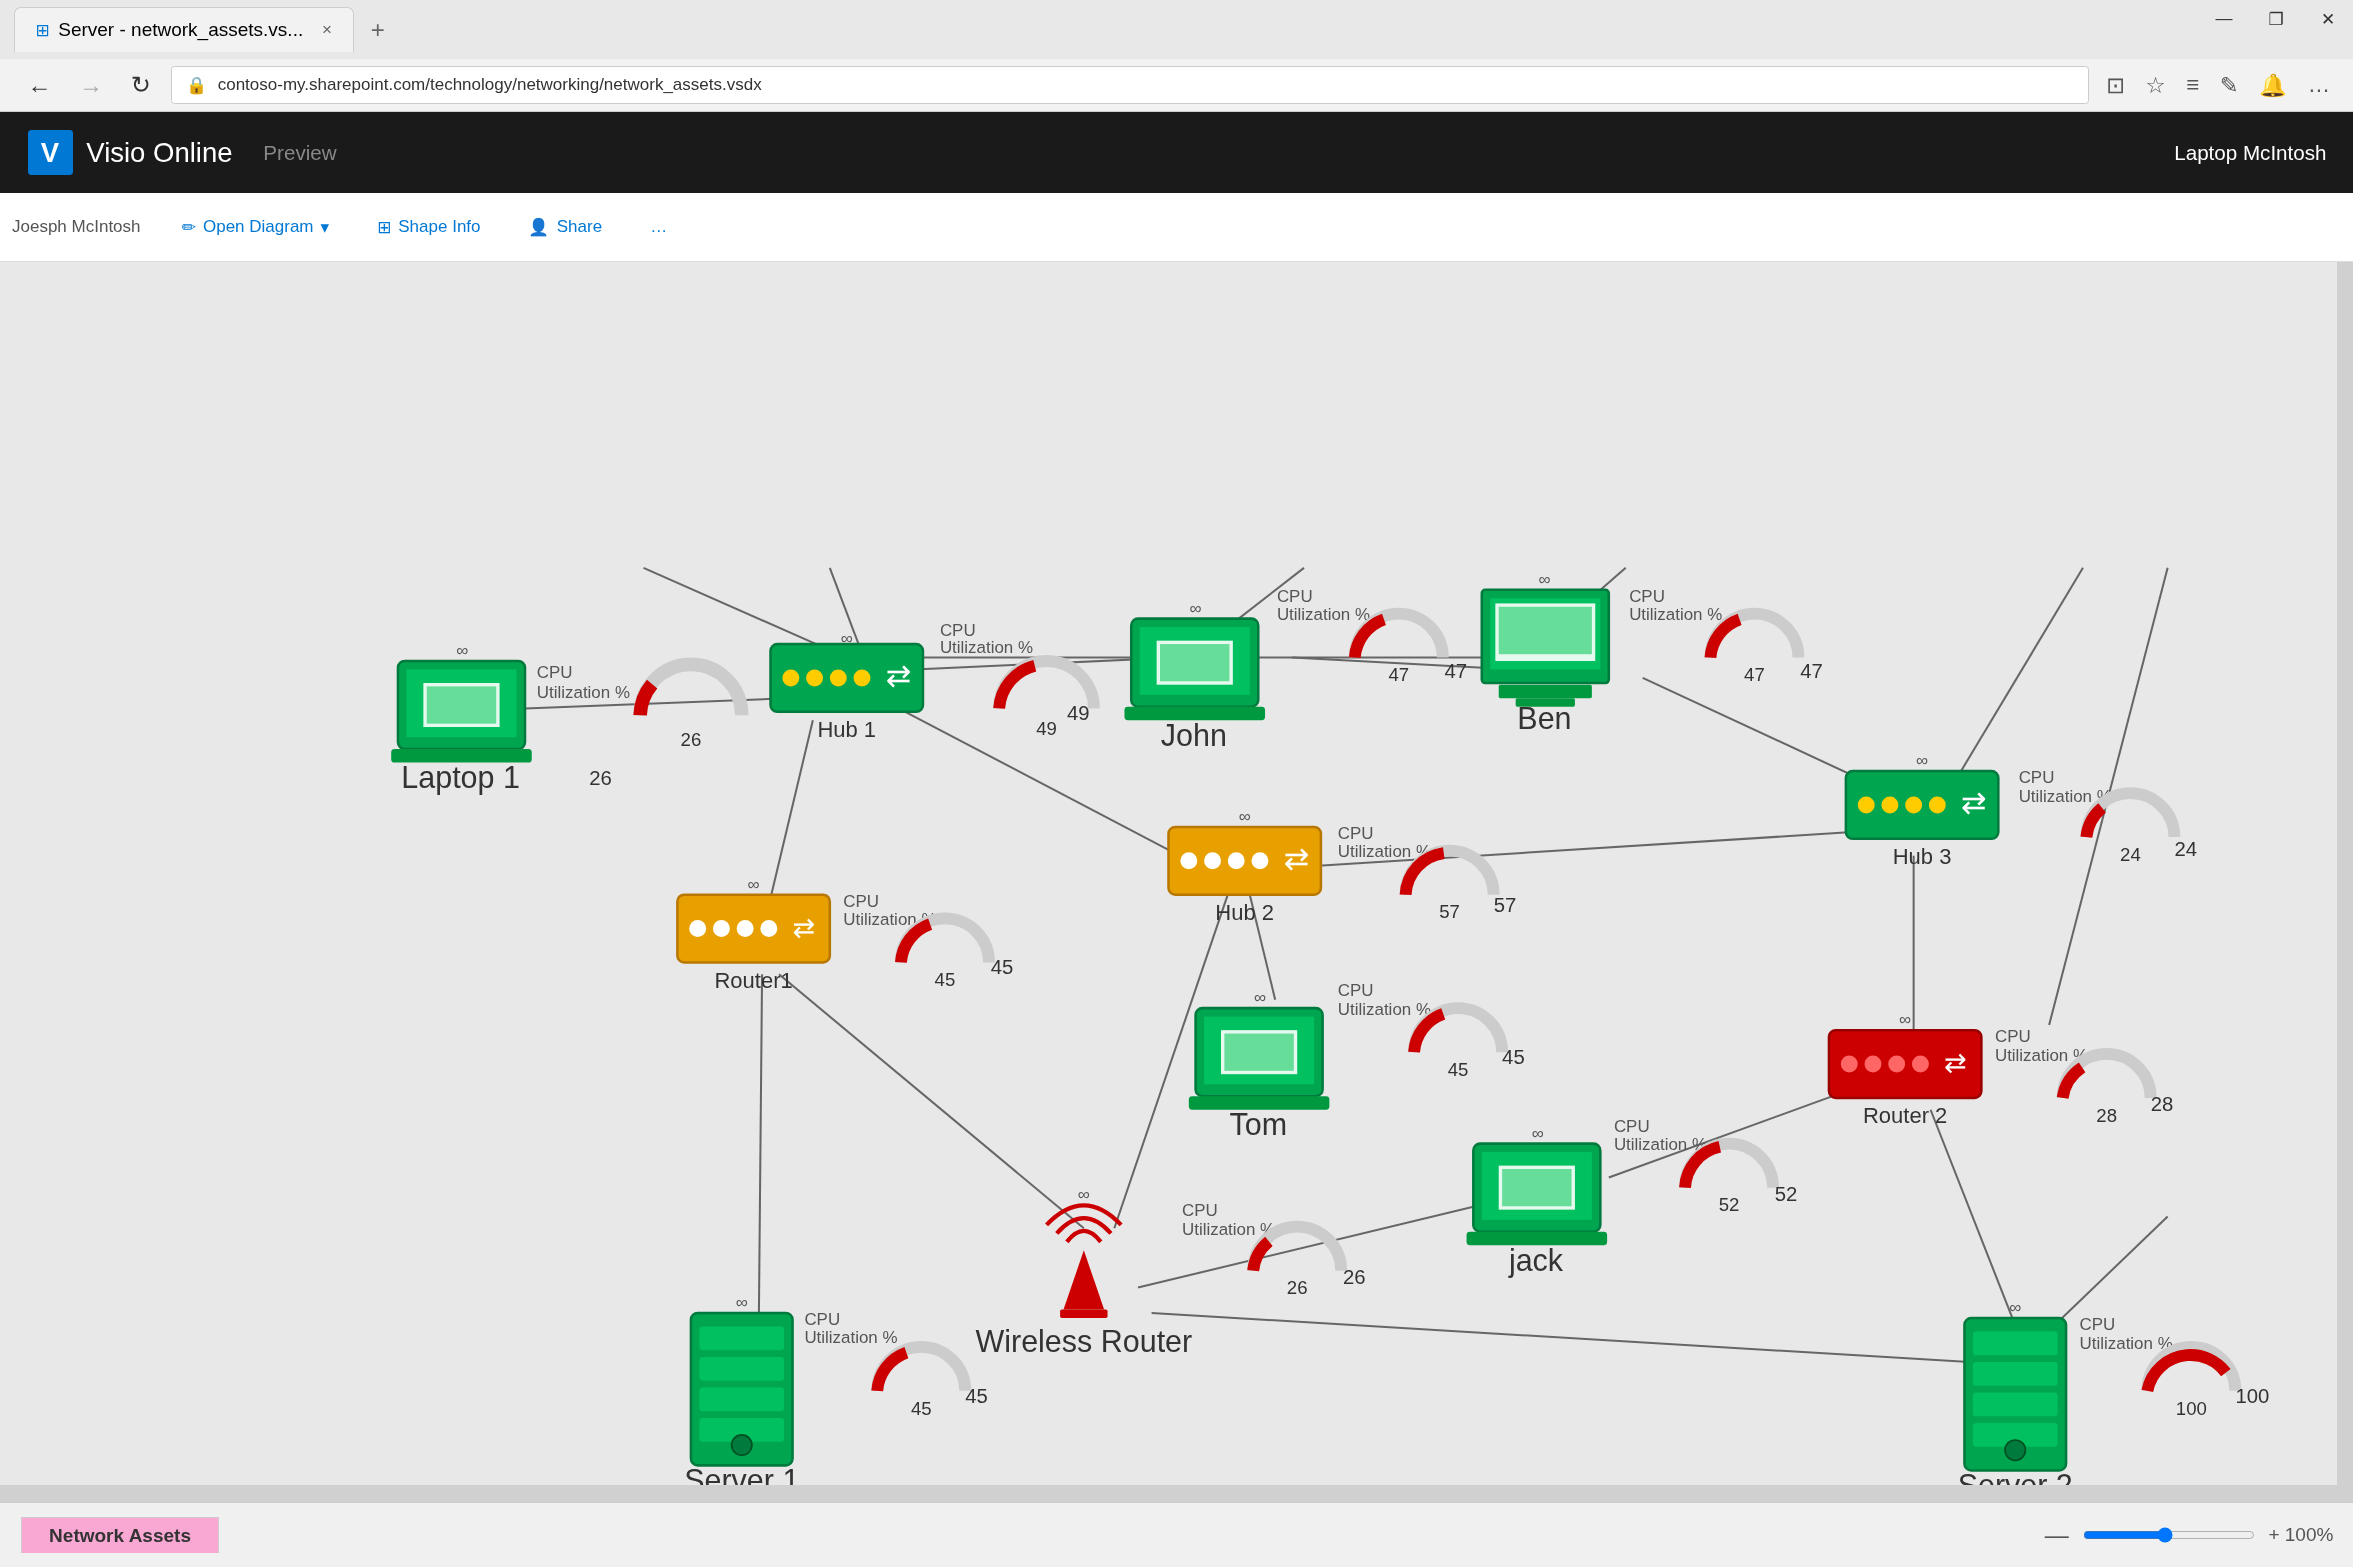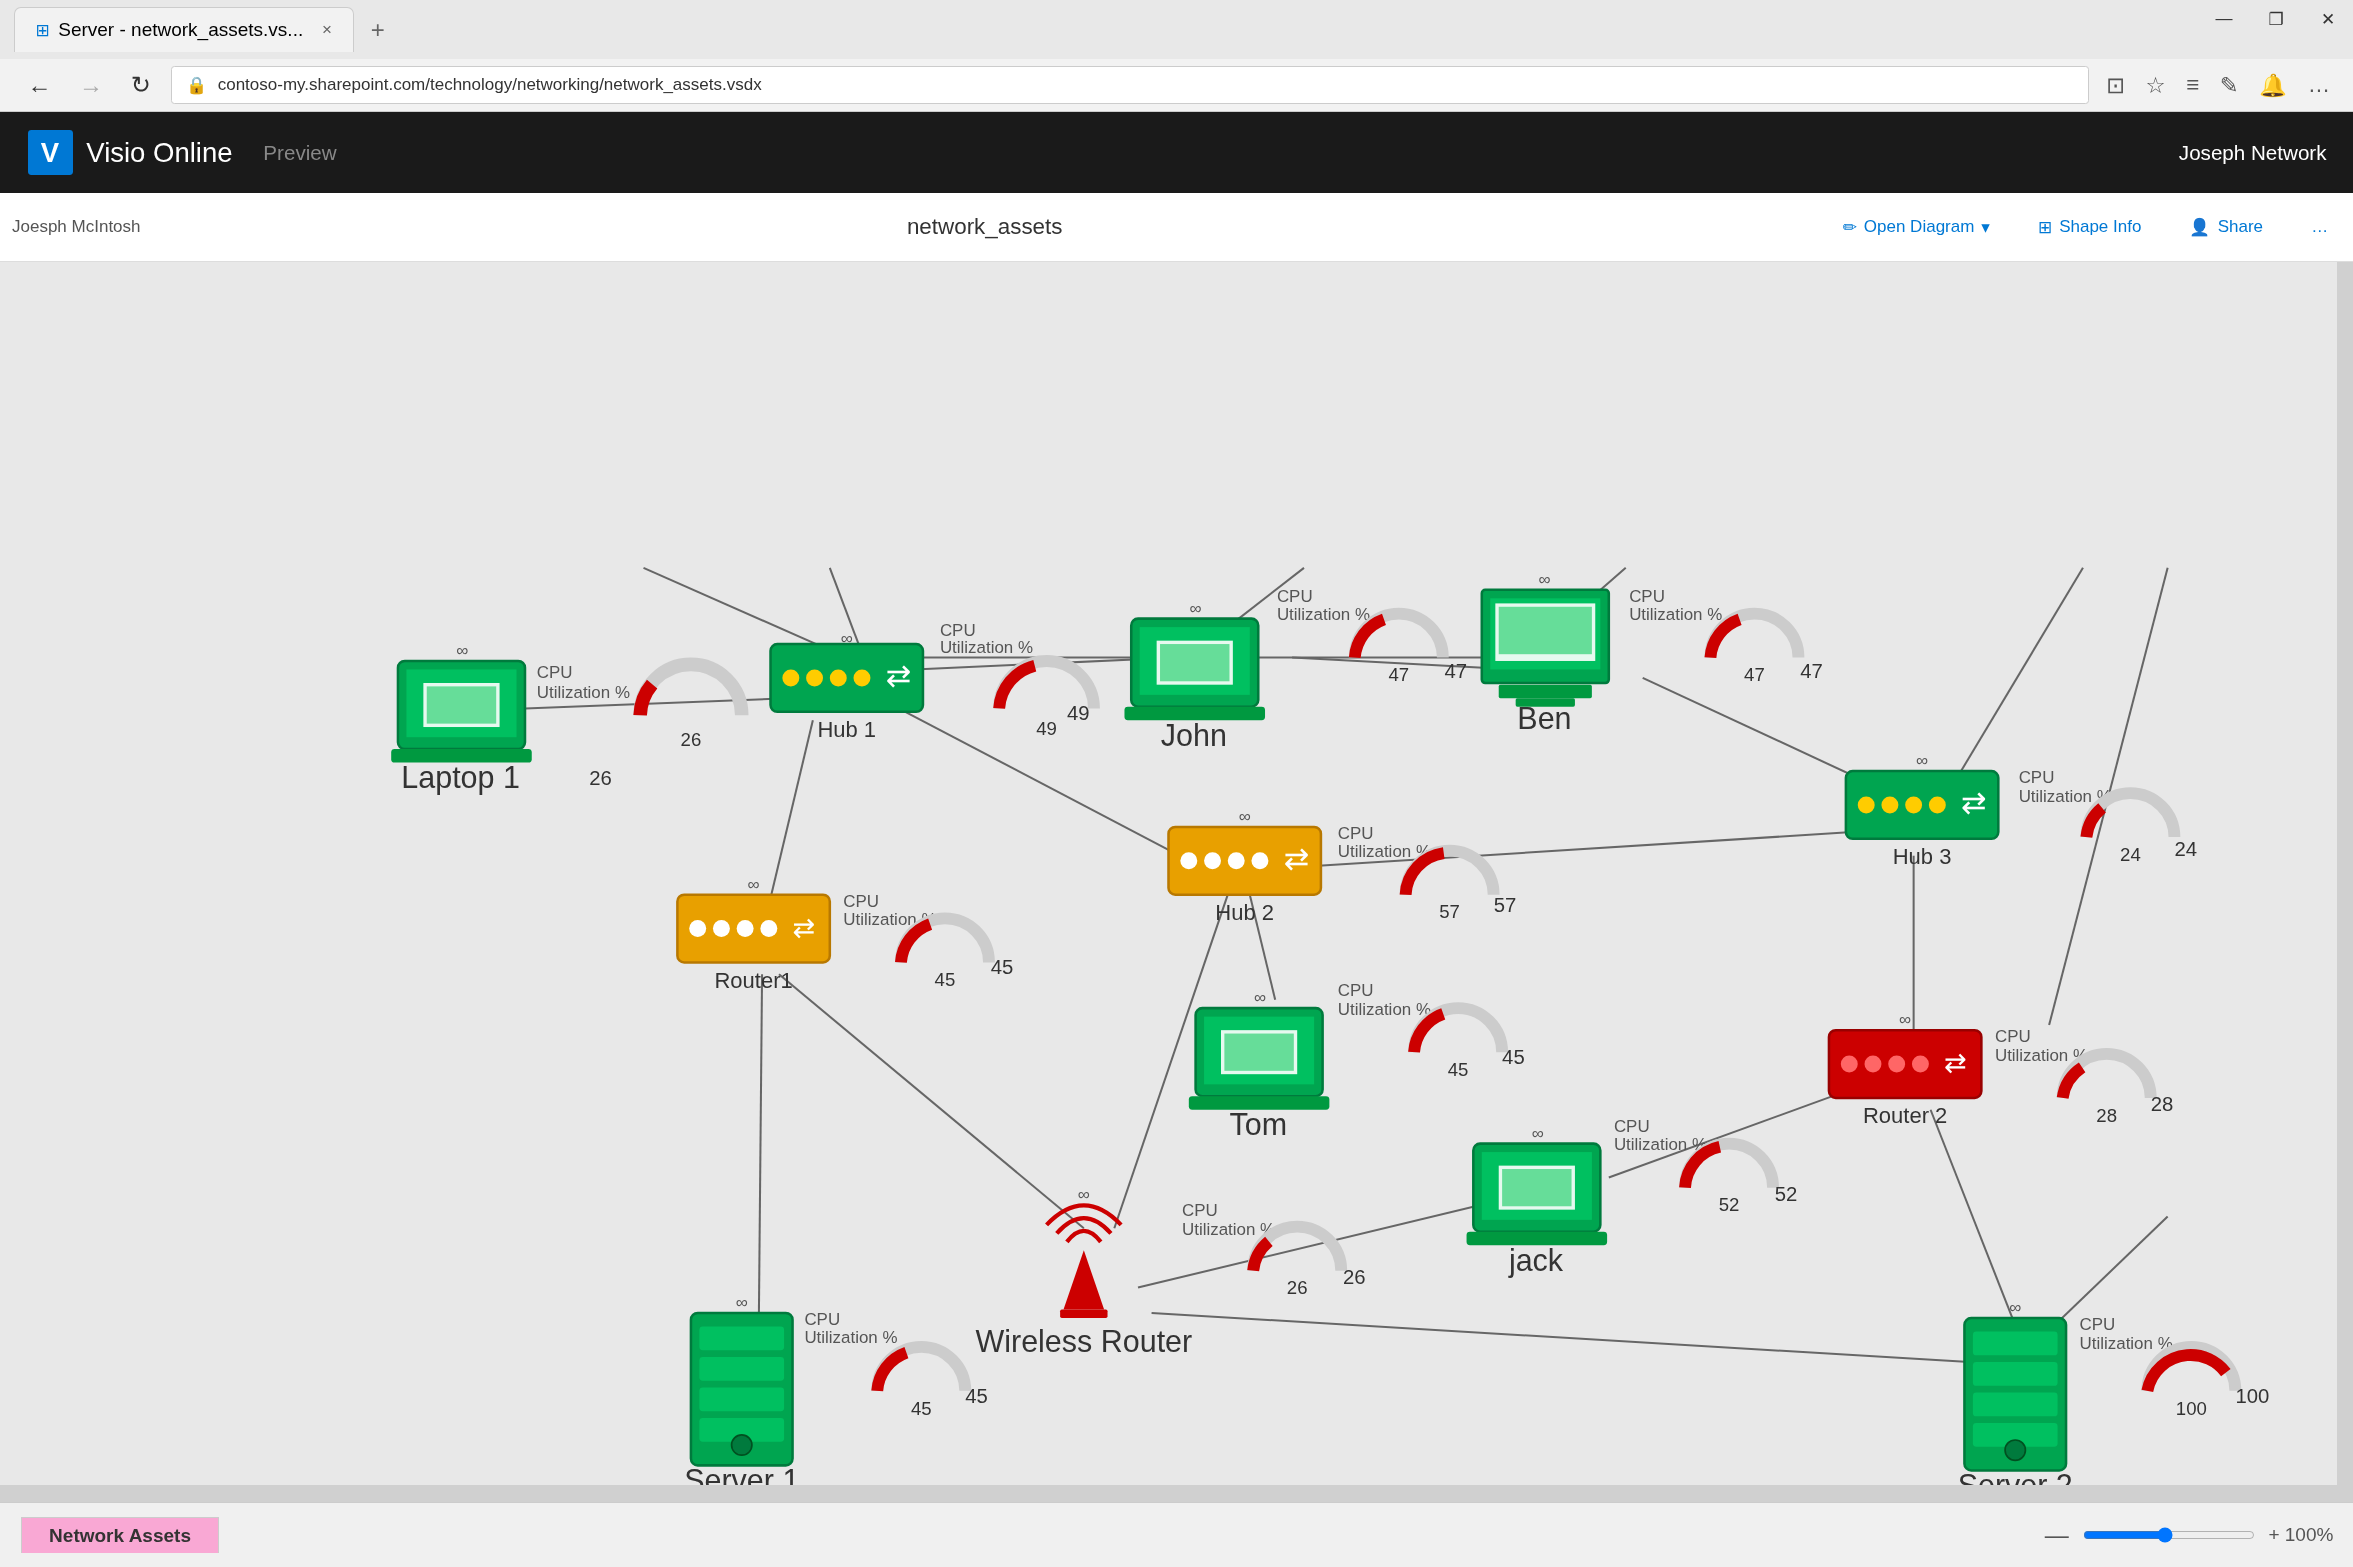--- a/index.html
+++ b/index.html
@@ -218,26 +218,25 @@
   </div>
 
   <div class="app-header">
     <div class="app-logo">
       <div class="visio-icon">
         <span>V</span>
       </div>
       <span class="app-title">Visio Online</span>
       <span class="app-title-preview">Preview</span>
     </div>
-    <div class="user-name">Joseph Network</div>
+    <div class="user-name">Laptop McIntosh</div>
   </div>
 
   <div class="toolbar">
     <span class="toolbar-user">Joesph McIntosh</span>
-    <span class="toolbar-title">network_assets</span>
     <div class="toolbar-actions">
       <div class="toolbar-btn">
         <span>✏</span>
         <span>Open Diagram</span>
         <span>▾</span>
       </div>
       <div class="toolbar-btn">
         <span>⊞</span>
         <span>Shape Info</span>
       </div>

